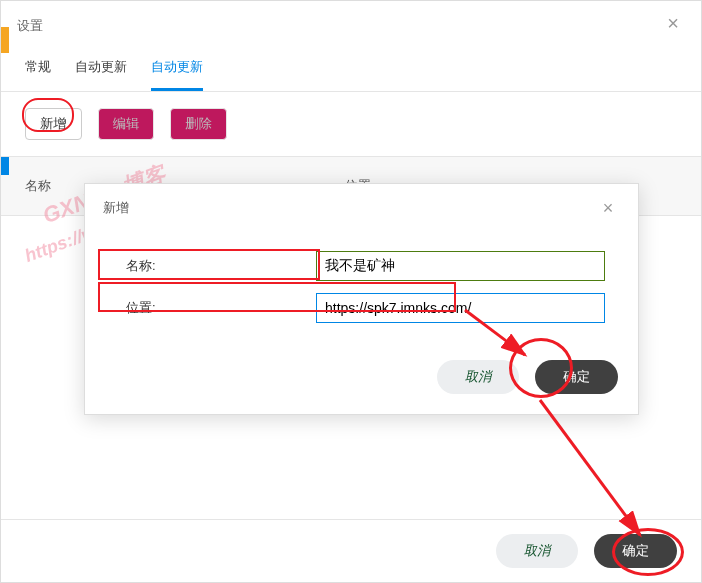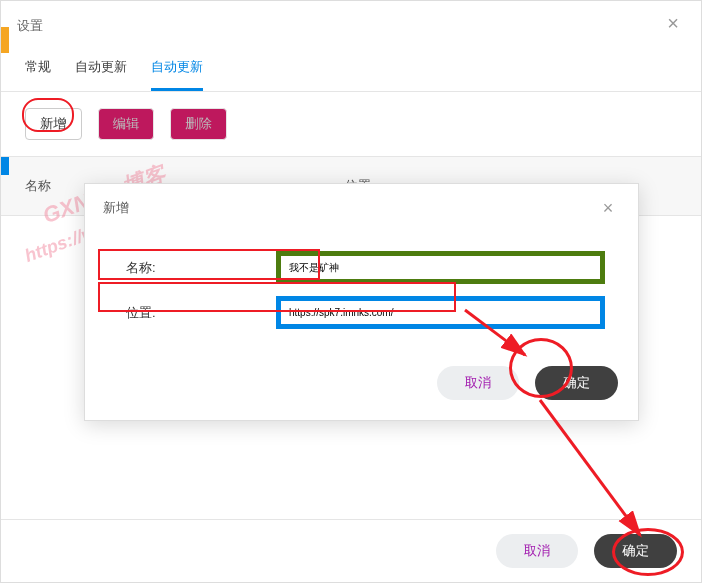--- a/index.html
+++ b/index.html
@@ -65,21 +65,21 @@
     .table-head .col2 { flex: 1; }
     .body-area { flex: 1; background: #fff; position: relative; }
     .footer {
       display: flex; justify-content: flex-end; gap: 16px;
       padding: 14px 24px;
       border-top: 1px solid #e5e5e5;
       background: #fff;
     }
     .btn-gray {
       background: #eceef0; border: none; border-radius: 18px;
-      padding: 8px 28px; cursor: pointer; color: #a21caf;
+      padding: 8px 28px; cursor: pointer; color: #14532d; font-style: italic;
     }
     .btn-primary {
       background: #404040; color: #fff; border: none; border-radius: 18px;
       padding: 8px 28px; cursor: pointer;
     }
 
     
     .dialog {
       position: absolute;
       left: 84px; top: 183px;
@@ -98,23 +98,24 @@
     .form-row {
       display: flex; align-items: center; margin-bottom: 10px;
       border: 1px solid transparent;
     }
     .form-label {
       flex: 0 0 150px;
       color: #333;
     }
     .form-input {
       flex: 1;
-      border: 5px solid #4d7c0f;
+      border: 1px solid #4d7c0f;
       padding: 6px 8px;
-      font-size: 10px;
+      font-size: 14px;
+      margin-left: 40px;
     }
     .form-input.focused {
       border-color: #0086e5;
       outline: none;
     }
     .dialog-footer {
       display: flex; justify-content: flex-end; gap: 16px;
       padding: 16px 20px 20px 20px;
     }
 

